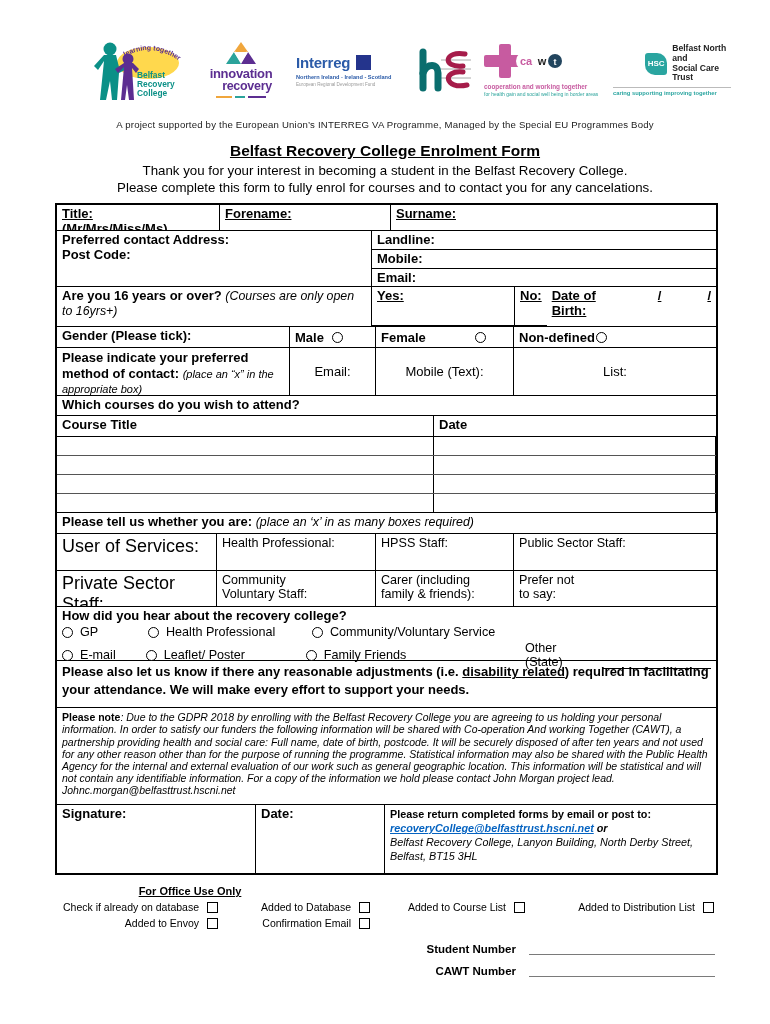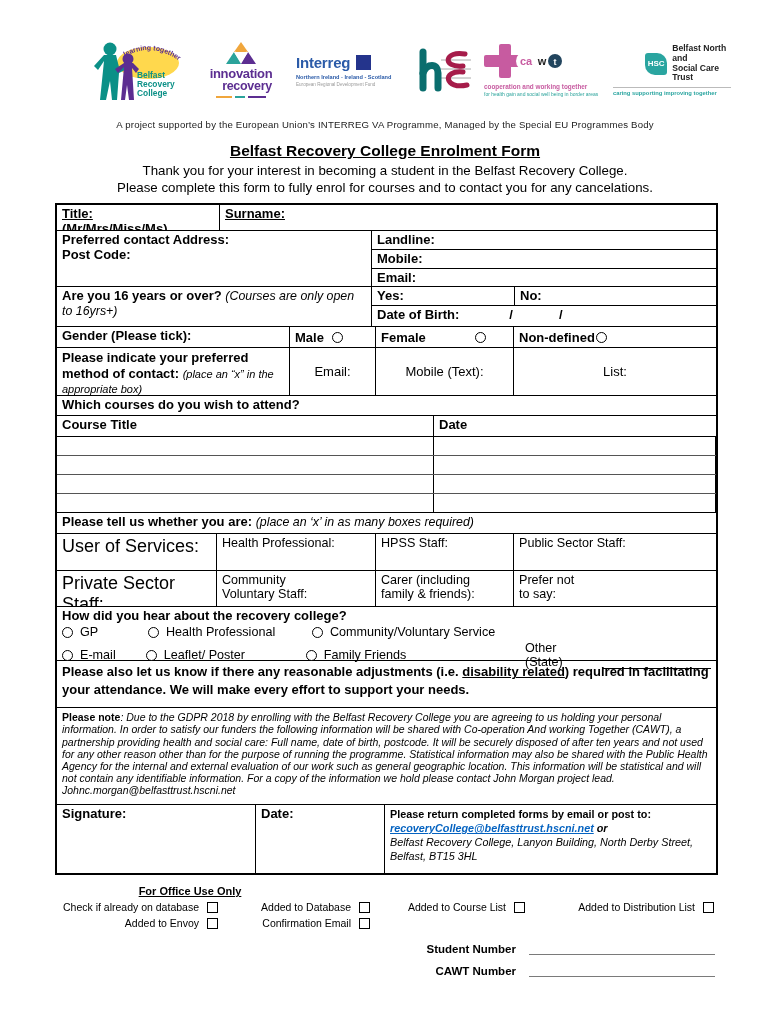--- a/index.html
+++ b/index.html
@@ -42,21 +42,21 @@
   .b { font-weight:bold; }
   .it { font-style:italic; }
   .hint { font-style:italic; font-weight:normal; font-size:11px; }
   .r1 { height:26px;text-decoration:underline; }
   .r2 { height:56px; }
   .r2-left { width:315px; display:flex; flex-direction:column; }
   .r2-right { flex:1; display:flex; flex-direction:column; padding:0; }
   .subrow { flex:1; padding:1px 5px; border-bottom:1.5px solid #000; }
   .subrow:last-child { border-bottom:none; }
   .r3 { height:40px; }
-  .r3-right { flex:1; display:flex; flex-direction:column; padding:0; }
+  .r3-right { flex:1; display:flex; padding:0;text-decoration:underline; }
   .r3-top { flex:1; display:flex; border-bottom:1.5px solid #000; padding:0; }
   .yes-cell { width:143px; border-right:1.5px solid #000; padding:1px 5px; }
   .no-cell { flex:1; padding:1px 5px; }
   .r3-bottom { flex:1; display:flex; padding:1px 5px; }
   .slash1 { margin-left:50px; font-weight:bold; }
   .slash2 { margin-left:46px; font-weight:bold; }
   .r4 { height:21px; }
   .gcell-label { width:233px; }
   .gcell-male { width:86px; display:flex; align-items:center; }
   .gcell-female { width:138px; display:flex; align-items:center; }
@@ -205,20 +205,21 @@
   <div>Please complete this form to fully enrol for courses and to contact you for any cancelations.</div>
 </div>
 
 <div class="form-table">
 
   <div class="trow r1">
     <div class="tcell" style="width:163px">
       <div class="b">Title:</div>
       <div class="b">(Mr/Mrs/Miss/Ms)</div>
     </div>
+    <div class="tcell b" style="width:171px">Forename:</div>
     <div class="tcell b" style="flex:1">Surname:</div>
   </div>
 
   <div class="trow r2">
     <div class="tcell r2-left">
       <div class="b">Preferred contact Address:</div>
       <div class="b">Post Code:</div>
     </div>
     <div class="tcell r2-right" style="flex:1">
       <div class="subrow b">Landline:</div>

